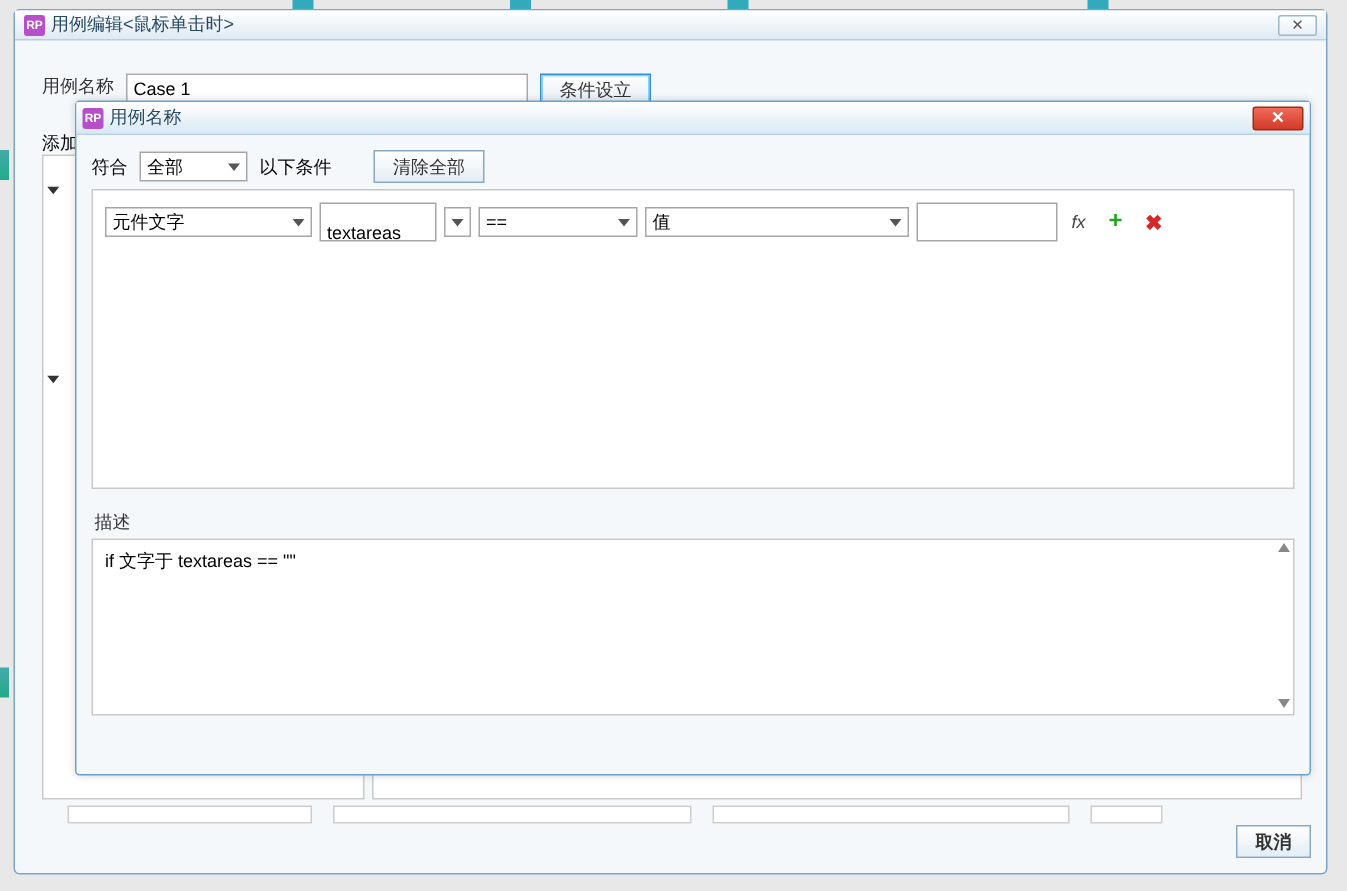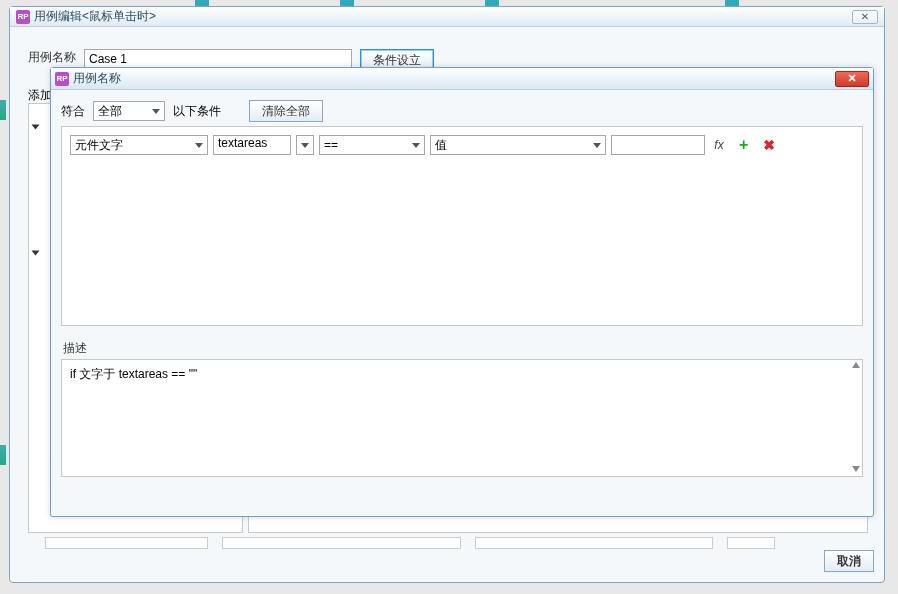--- a/index.html
+++ b/index.html
@@ -58,21 +58,21 @@
   border-bottom: 1px solid #b6cfe2;
 }
 .win-front .title { color: #2a4a60; }
 .win-front .close-x { margin-left: auto; width: 34px; height: 16px; background: linear-gradient(#f06a5a,#d23a28); border: 1px solid #a32818; border-radius: 2px; display: flex; align-items: center; justify-content: center; color: #fff; font-weight: bold; font-size: 11px; }
 
 .front-body { position: absolute; left: 10px; top: 32px; right: 10px; bottom: 10px; }
 .match-row { display: flex; align-items: center; gap: 8px; margin-bottom: 4px; }
 .select { height: 20px; border: 1px solid #a6a6a6; background: #fff; display: inline-flex; align-items: center; padding: 0 4px; position: relative; }
 .select::after { content: ""; position: absolute; right: 4px; top: 7px; width: 0; height: 0; border-left: 4px solid transparent; border-right: 4px solid transparent; border-top: 5px solid #555; }
 .select span { padding-right: 16px; }
-.txt-input { height: 20px; border: 1px solid #a6a6a6; background: #fff; padding: 0 4px; }
+.txt-input { height: 20px; border: 1px solid #a6a6a6; background: #fff; padding: 12px 4px; }
 
 .cond-box { border: 1px solid #c8c8c8; background: #fff; height: 200px; padding: 8px; }
 .cond-row { display: flex; align-items: center; gap: 5px; }
 .fx { width: 18px; text-align: center; color: #444; font-style: italic; }
 .plus { color: #1fa81f; font-weight: bold; font-size: 16px; cursor: pointer; padding: 0 6px; }
 .xdel { color: #d62828; font-weight: bold; font-size: 14px; cursor: pointer; padding: 0 4px; }
 
 .desc-wrap { margin-top: 14px; }
 .desc-lbl { color: #333; margin-bottom: 2px; padding-left: 2px; }
 .desc-box { border: 1px solid #c8c8c8; background: #fff; height: 118px; padding: 6px 8px; position: relative; }

